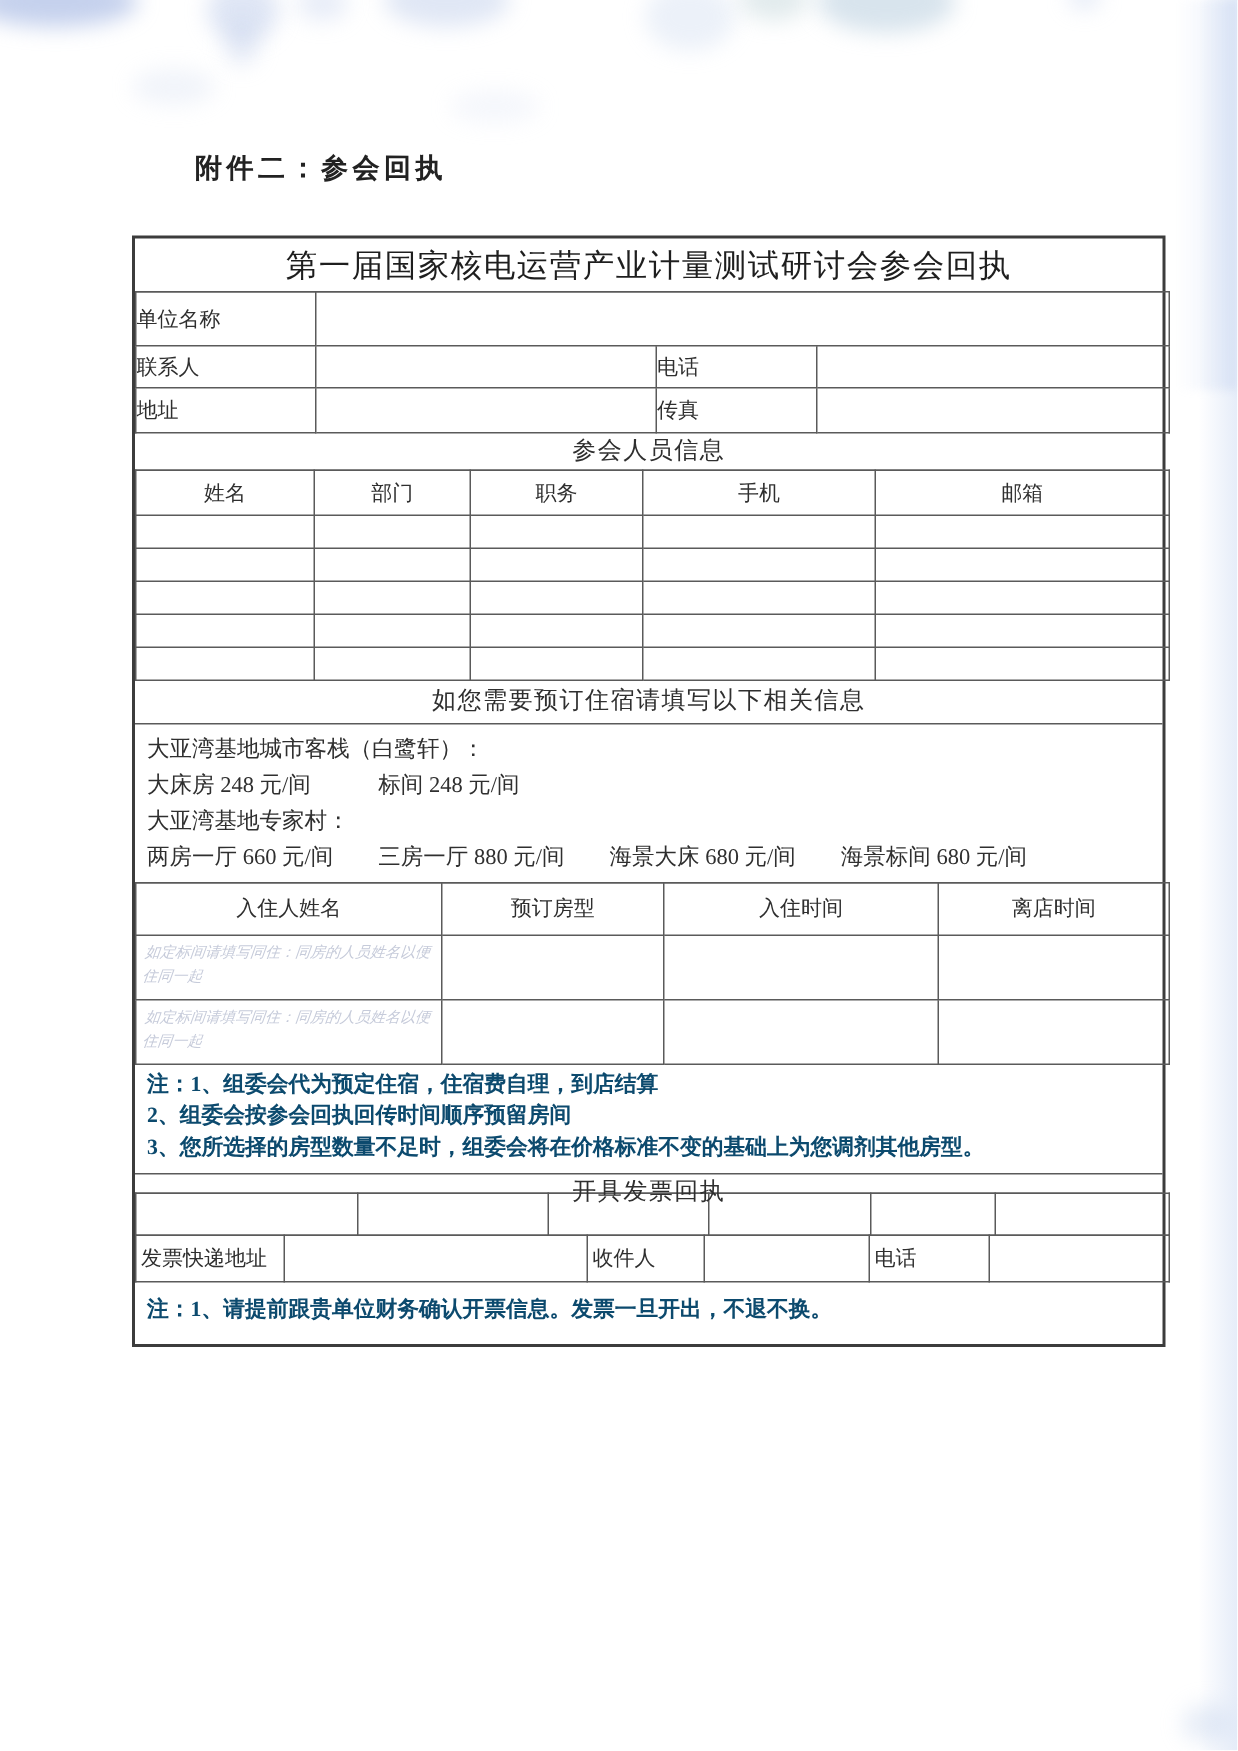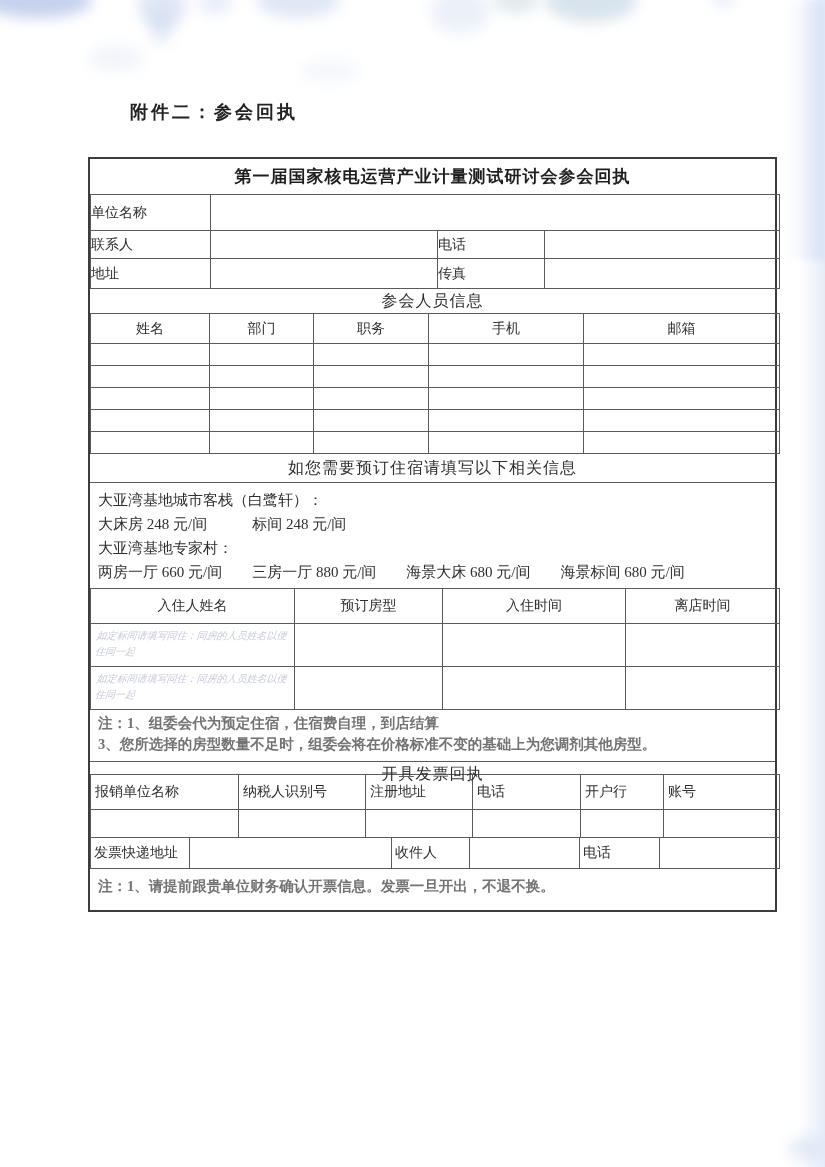--- a/index.html
+++ b/index.html
@@ -44,37 +44,37 @@
   
   .form-wrap {
     position:absolute; left:88px; top:157px; width:689px;
     border:2px solid #3c3c3c; background:#fff;
   }
   table { border-collapse:collapse; table-layout:fixed; width:100%; }
   td, th { border:1px solid #5a5a5a; font-weight:normal; font-size:14px; vertical-align:middle; overflow:hidden; }
   table + table, .block + table, table + .block, .block + .block { margin-top:-1px; }
   .form-title {
     height:36px; line-height:36px; text-align:center;
-    font-size:17px; font-weight:bold; letter-spacing:1px; color:#1e1e1e;
+    font-size:21px; font-weight:normal; letter-spacing:1px; color:#1e1e1e;
     border-bottom:1px solid #5a5a5a;
   }
   .lbl { text-align:left; }
   .section-row { text-align:center; letter-spacing:1px; }
   .participants td, .participants th { height:22px; }
   .participants th { height:30px; }
   .block { border-bottom:1px solid #5a5a5a; }
   .hotel-block { padding:6px 8px 4px 8px; font-size:15px; line-height:24px; }
   .hotel-line { white-space:pre-wrap; }
   .stay th { height:35px; }
   .stay td { height:43px; vertical-align:top; }
   .ghost {
     padding:4px 5px 0 5px; font-size:10px; line-height:16px;
     color:#c6cbda; font-style:italic; transform:skewX(-6deg);
   }
-  .red { color:#737373; }
+  .red { color:#0c4a6e; }
   .notes-block { padding:4px 8px 6px 8px; font-size:14.5px; line-height:21px; font-weight:bold; }
   .invoice th { height:35px; text-align:left; padding:2px 4px; vertical-align:middle; }
   .invoice td { height:28px; }
   .delivery td { height:31px; padding:2px 3px; }
   .invoice-note { padding:8px 8px 14px 8px; font-size:14.5px; font-weight:bold; }
 </style>
 </head>
 <body>
 
 <div id="page">
@@ -226,43 +226,36 @@
         </td>
         <td></td>
             <td></td>
             <td></td>
       </tr>
     </tbody>
       </table>
 
     <div class="notes-block block red">
       <div>注：1、组委会代为预定住宿，住宿费自理，到店结算</div>
+      <div>2、组委会按参会回执回传时间顺序预留房间</div>
       <div>3、您所选择的房型数量不足时，组委会将在价格标准不变的基础上为您调剂其他房型。</div>
     </div>
 
     <div class="section-row block" style="height:14px;line-height:25px;">开具发票回执</div>
 
     <table class="invoice">
       <colgroup>
           <col style="width:148px">
           <col style="width:127px">
           <col style="width:107px">
           <col style="width:108px">
           <col style="width:83px">
           <col style="width:116px">
         </colgroup>
       <tbody>
-          <tr>
-        <th>报销单位名称</th>
-        <th>纳税人识别号</th>
-        <th>注册地址</th>
-        <th>电话</th>
-        <th>开户行</th>
-        <th>账号</th>
-      </tr>
       <tr>
             <td></td>
             <td></td>
             <td></td>
             <td></td>
             <td></td>
             <td></td>
           </tr>
     </tbody>
       </table>

